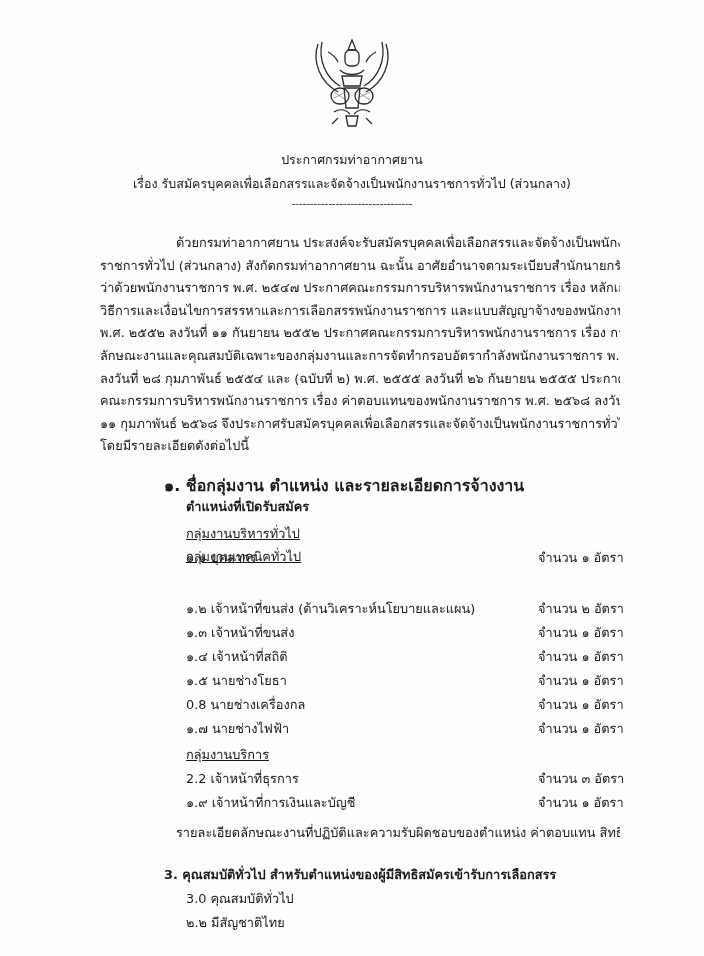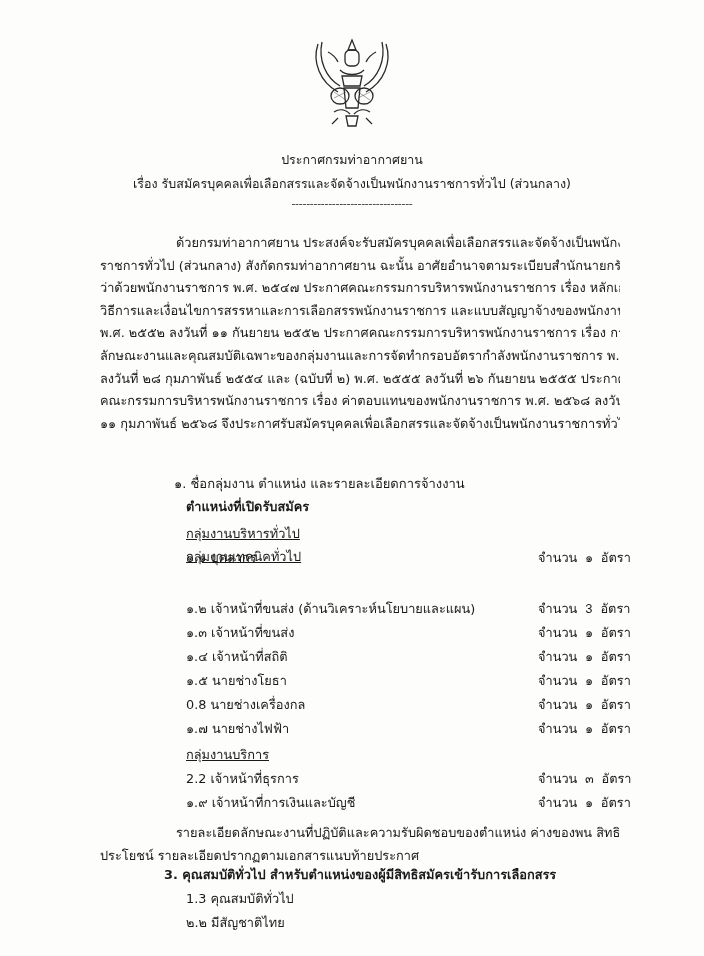--- a/index.html
+++ b/index.html
@@ -13,26 +13,26 @@
   .page { position: absolute; left: 0; top: 0; width: 704px; height: 956px; }
   .emblem { position: absolute; left: 310px; top: 32px; width: 84px; height: 100px; }
   .center-line { position: absolute; left: 0; width: 704px; text-align: center; font-size: 12.5px; white-space: nowrap; }
   .title { top: 150px; }
   .subject { top: 174px; }
   .rule { top: 197px; font-size: 11px; letter-spacing: -0.3px; color: #333; }
   .para { position: absolute; left: 100px; width: 520px; font-size: 12.8px; line-height: 22.6px; text-align: justify; text-align-last: justify; white-space: nowrap; }
   .para .ln { display: block; height: 22.6px; overflow: hidden; }
   .para .last { text-align-last: left; }
   .indent { padding-left: 76px; }
-  .sec-head { position: absolute; left: 174px; font-size: 13px; font-weight: normal; white-space: nowrap; }
+  .sec-head { position: absolute; left: 164px; font-size: 16px; font-weight: bold; white-space: nowrap; }
   .sub-head { position: absolute; left: 186px; font-size: 12.8px; font-weight: bold; white-space: nowrap; text-align: center; }
   .group { position: absolute; left: 186px; font-size: 12.8px; text-decoration: underline; white-space: nowrap; }
   .row { position: absolute; left: 186px; width: 454px; font-size: 12.8px; white-space: nowrap; }
   .row .name { position: absolute; left: 0; }
-  .row .qty { position: absolute; left: 352px; font-family: Liberation Mono, monospace; }
+  .row .qty { position: absolute; left: 352px; }
   .sec2-head { position: absolute; left: 164px; font-size: 12.8px; font-weight: bold; white-space: nowrap; }
   .q-item { position: absolute; left: 186px; font-size: 12.8px; white-space: nowrap; }
 </style>
 </head>
 <body>
 
 <div class="page">
 
   <svg class="emblem" viewBox="0 0 84 100">
     <g fill="none" stroke="#2a2a2a" stroke-width="1.3">
@@ -67,35 +67,36 @@
   <div class="para" style="top:232px;">
     <span class="ln indent">ด้วยกรมท่าอากาศยาน ประสงค์จะรับสมัครบุคคลเพื่อเลือกสรรและจัดจ้างเป็นพนักงาน</span>
     <span class="ln">ราชการทั่วไป (ส่วนกลาง) สังกัดกรมท่าอากาศยาน ฉะนั้น อาศัยอำนาจตามระเบียบสำนักนายกรัฐมนตรี</span>
     <span class="ln">ว่าด้วยพนักงานราชการ พ.ศ. ๒๕๔๗ ประกาศคณะกรรมการบริหารพนักงานราชการ เรื่อง หลักเกณฑ์</span>
     <span class="ln">วิธีการและเงื่อนไขการสรรหาและการเลือกสรรพนักงานราชการ และแบบสัญญาจ้างของพนักงานราชการ</span>
     <span class="ln">พ.ศ. ๒๕๕๒ ลงวันที่ ๑๑ กันยายน ๒๕๕๒ ประกาศคณะกรรมการบริหารพนักงานราชการ เรื่อง การกำหนด</span>
     <span class="ln">ลักษณะงานและคุณสมบัติเฉพาะของกลุ่มงานและการจัดทำกรอบอัตรากำลังพนักงานราชการ พ.ศ. ๒๕๕๔</span>
     <span class="ln">ลงวันที่ ๒๘ กุมภาพันธ์ ๒๕๕๔ และ (ฉบับที่ ๒) พ.ศ. ๒๕๕๕ ลงวันที่ ๒๖ กันยายน ๒๕๕๕ ประกาศ</span>
     <span class="ln">คณะกรรมการบริหารพนักงานราชการ เรื่อง ค่าตอบแทนของพนักงานราชการ พ.ศ. ๒๕๖๘ ลงวันที่</span>
     <span class="ln">๑๑ กุมภาพันธ์ ๒๕๖๘ จึงประกาศรับสมัครบุคคลเพื่อเลือกสรรและจัดจ้างเป็นพนักงานราชการทั่วไป</span>
+    <span class="ln last">โดยมีรายละเอียดดังต่อไปนี้</span>
   </div>
 
   <div class="sec-head" style="top:473px;">๑. ชื่อกลุ่มงาน ตำแหน่ง และรายละเอียดการจ้างงาน</div>
   <div class="sub-head" style="top:496px;">ตำแหน่งที่เปิดรับสมัคร</div>
 
   <div class="group" style="top:523px;text-align:right;">กลุ่มงานบริหารทั่วไป</div>
   <div class="row" style="top:547px;">
     <span class="name">๑.๑ บุคลากร</span>
     <span class="qty">จำนวน ๑ อัตรา</span>
   </div>
 
   <div class="group" style="top:546px;text-align:right;">กลุ่มงานเทคนิคทั่วไป</div>
   <div class="row" style="top:598px;">
     <span class="name">๑.๒ เจ้าหน้าที่ขนส่ง (ด้านวิเคราะห์นโยบายและแผน)</span>
-    <span class="qty">จำนวน 3 อัตรา</span>
+    <span class="qty">จำนวน ๒ อัตรา</span>
   </div>
   <div class="row" style="top:622px;">
     <span class="name">๑.๓ เจ้าหน้าที่ขนส่ง</span>
     <span class="qty">จำนวน ๑ อัตรา</span>
   </div>
   <div class="row" style="top:646px;">
     <span class="name">๑.๔ เจ้าหน้าที่สถิติ</span>
     <span class="qty">จำนวน ๑ อัตรา</span>
   </div>
   <div class="row" style="top:670px;">
@@ -115,21 +116,20 @@
   <div class="row" style="top:768px;">
     <span class="name">2.2 เจ้าหน้าที่ธุรการ</span>
     <span class="qty">จำนวน ๓ อัตรา</span>
   </div>
   <div class="row" style="top:792px;">
     <span class="name">๑.๙ เจ้าหน้าที่การเงินและบัญชี</span>
     <span class="qty">จำนวน ๑ อัตรา</span>
   </div>
 
   <div class="para" style="top:822px;">
-    <span class="ln indent">รายละเอียดลักษณะงานที่ปฏิบัติและความรับผิดชอบของตำแหน่ง ค่างของพน สิทธิ</span>
-    <span class="ln last">ประโยชน์ รายละเอียดปรากฏตามเอกสารแนบท้ายประกาศ</span>
+    <span class="ln indent">รายละเอียดลักษณะงานที่ปฏิบัติและความรับผิดชอบของตำแหน่ง ค่าตอบแทน สิทธิ</span>
   </div>
 
   <div class="sec2-head" style="top:864px;">3. คุณสมบัติทั่วไป สำหรับตำแหน่งของผู้มีสิทธิสมัครเข้ารับการเลือกสรร</div>
-  <div class="q-item" style="top:888px;">1.3 คุณสมบัติทั่วไป</div>
+  <div class="q-item" style="top:888px;">3.0 คุณสมบัติทั่วไป</div>
   <div class="q-item" style="top:912px;">๒.๒ มีสัญชาติไทย</div>
 
 </div>
 
 </body></html>

